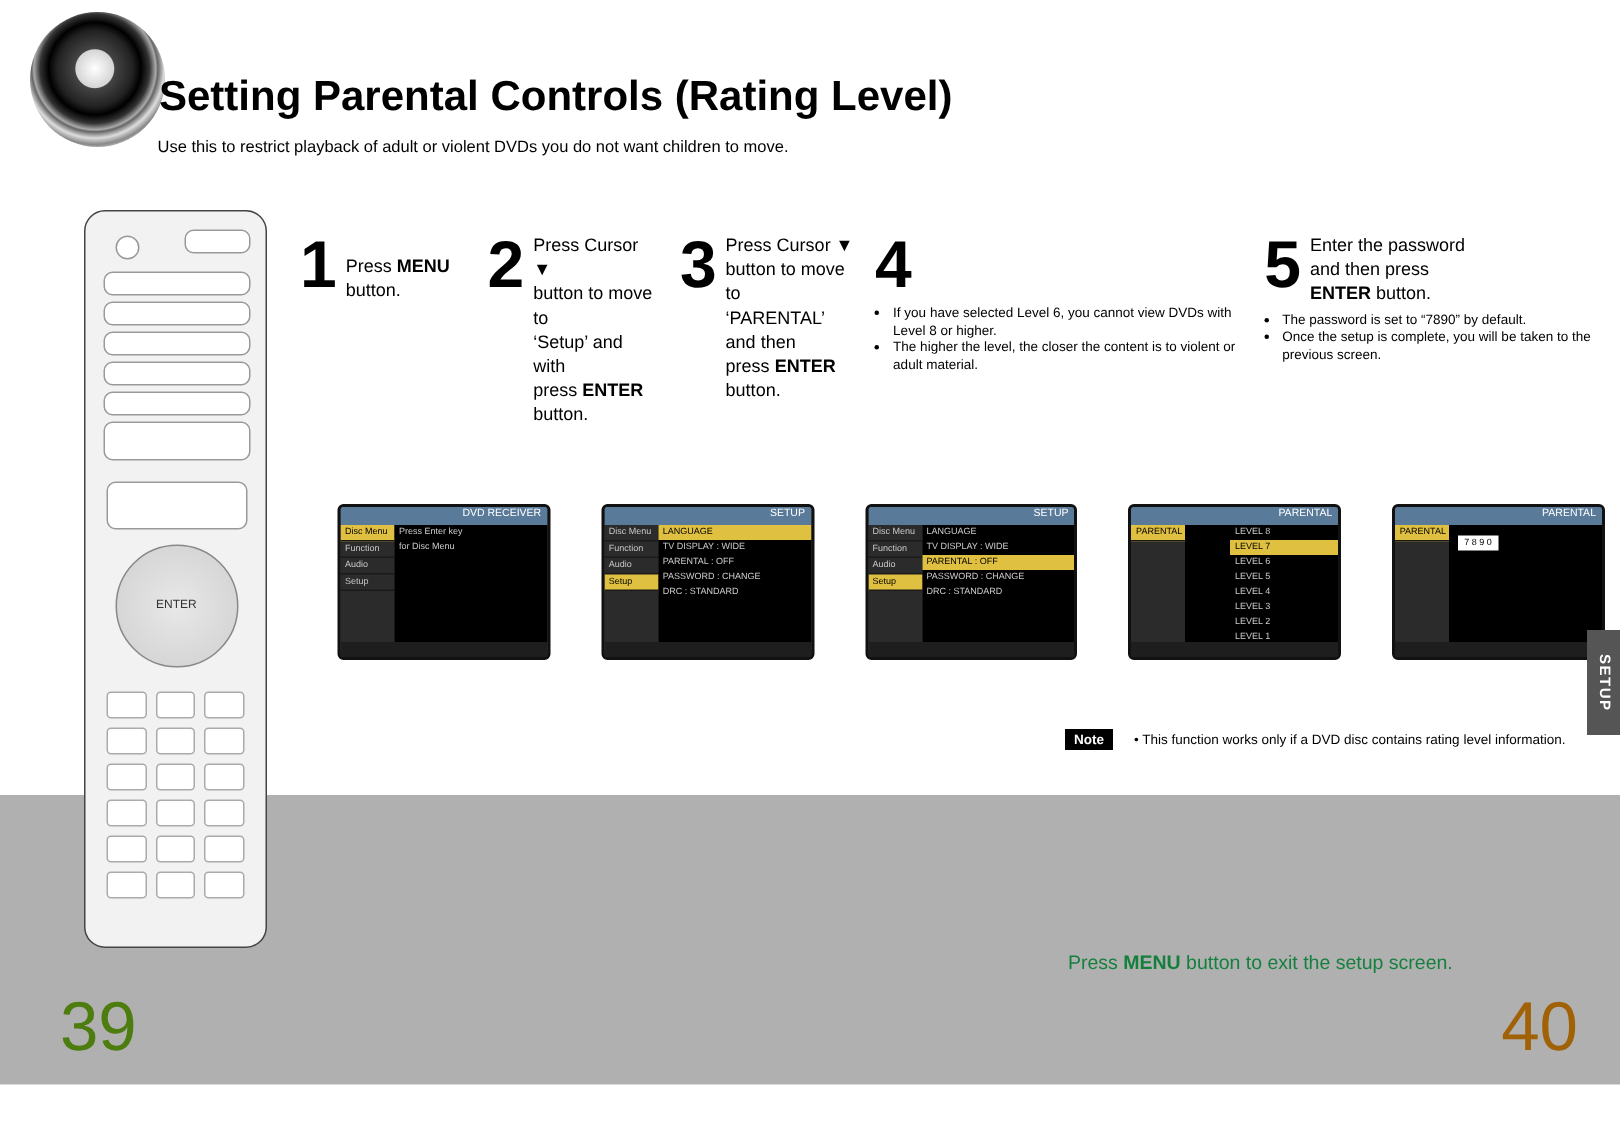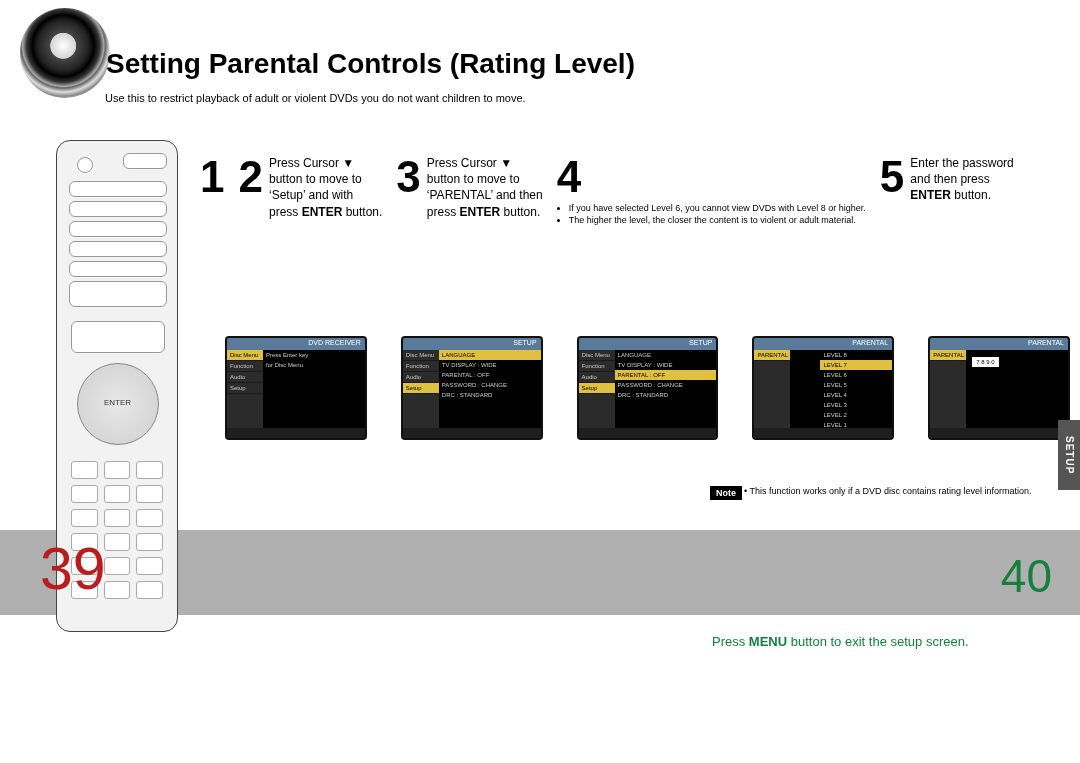--- a/index.html
+++ b/index.html
@@ -1,16 +1,16 @@
 <!DOCTYPE html>
 <html><head>
 <meta charset="utf-8">
 <style>
 html,body{margin:0;padding:0;width:1080px;height:763px;font-family:Arial,Helvetica,sans-serif;background:#fff;overflow:hidden}
-.page{position:relative;width:1080px;height:615px;background:#fff}
+.page{position:relative;width:1080px;height:723px;background:#fff}
 .bottom-band{position:absolute;left:0;right:0;top:530px;bottom:0;background:#b0b0b0}
 .speaker{position:absolute;left:20px;top:8px;width:90px;height:90px;border-radius:50%;background:radial-gradient(circle at 48% 42%,#fff 0%,#d5d5d5 18%,#444 19%,#222 36%,#000 44%,#333 52%,#aaa 58%,#666 60%,#ddd 66%,#888 72%,#eee 80%,#bbb 100%)}
 .title{position:absolute;left:106px;top:48px;font-size:28px;font-weight:700;color:#000;font-family:Arial,Helvetica,sans-serif}
 .subtitle{position:absolute;left:105px;top:92px;font-size:11px;color:#000}
 .remote{position:absolute;left:56px;top:140px;width:120px;height:490px;border:1px solid #444;border-radius:14px;background:#f2f2f2}
 .remote .blk{position:absolute;border:1px solid #999;border-radius:6px;background:#fff}
 .remote .r1{left:20px;top:16px;width:14px;height:14px;border-radius:50%}
 .remote .r2{left:66px;top:12px;width:42px;height:14px}
 .remote .row{left:12px;width:96px;height:14px}
 .remote .rowA{top:40px}
@@ -42,27 +42,27 @@
 .scr .hdr{position:absolute;left:0;right:0;top:0;height:12px;background:#5a7a9a;font-size:7px;color:#fff;text-align:right;padding:1px 4px;box-sizing:border-box}
 .scr .side{position:absolute;left:0;top:12px;width:36px;bottom:10px;background:#2b2b2b}
 .scr .side div{font-size:6px;color:#c8c8c8;padding:2px 3px;border-bottom:1px solid #1a1a1a}
 .scr .side .sel{background:#e0c040;color:#000}
 .scr .main{position:absolute;left:36px;right:0;top:12px;bottom:10px;background:#000}
 .scr .main .line{font-size:6px;color:#ccc;padding:2px 3px}
 .scr .main .hl{background:#e0c040;color:#000}
 .scr .ftr{position:absolute;left:0;right:0;bottom:0;height:10px;background:#1e1e1e;font-size:5px;color:#888;padding:1px 3px;box-sizing:border-box}
 .scr .inputbox{margin:6px;padding:2px 4px;background:#fff;color:#000;font-size:6px;display:inline-block}
 .sidetab{position:absolute;right:0;top:420px;width:22px;height:70px;background:#555;color:#fff;font-size:10px;font-weight:700;writing-mode:vertical-rl;text-orientation:mixed;display:flex;align-items:center;justify-content:center;letter-spacing:1px}
-.notebox{position:absolute;left:710px;top:486px;display:flex;align-items:flex-start;gap:2px}
+.notebox{position:absolute;left:710px;top:486px;display:flex;align-items:center;gap:14px}
 .notelabel{background:#000;color:#fff;font-size:9px;font-weight:700;padding:2px 6px}
 .notetext{font-size:9px;color:#000}
 .returntext{position:absolute;left:712px;top:584px;font-size:13px;color:#000}
 .menutext{position:absolute;left:712px;top:634px;font-size:13px;color:#15803d}
-.pn-left{position:absolute;left:40px;bottom:12px;font-size:59px;color:#b91c1c;font-weight:400}
-.pn-right{position:absolute;right:28px;bottom:12px;font-size:46px;color:#15803d;font-weight:400}
+.pn-left{position:absolute;left:40px;bottom:12px;font-size:46px;color:#4d7c0f;font-weight:400}
+.pn-right{position:absolute;right:28px;bottom:12px;font-size:46px;color:#a16207;font-weight:400}
 </style>
 </head>
 <body>
 <div class="page">
 
 <div class="bottom-band"></div>
 <div class="speaker"></div>
 <div class="title">Setting Parental Controls (Rating Level)</div>
 <div class="subtitle">Use this to restrict playback of adult or violent DVDs you do not want children to move.</div>
 
@@ -95,20 +95,23 @@
         <div></div>
         <div></div>
         <div></div>
         <div></div>
   </div>
 </div>
 
 <div class="steps">
   <div class="step s1">
     <div class="num">1</div>
+    <div class="txt">
+      <span>Press </span><b>MENU</b><span> button.</span>
+    </div>
   </div>
 
   <div class="step s2">
     <div class="num">2</div>
     <div class="txt">
       <span>Press Cursor ▼</span><br>
       <span>button to move to</span><br>
       <span>‘Setup’ and with</span><br>
       <span>press </span><b>ENTER</b><span> button.</span>
     </div>
@@ -137,20 +140,26 @@
   </div>
 
   <div class="colwrap">
     <div class="step s5">
       <div class="num">5</div>
       <div class="txt">
         <span>Enter the password</span><br>
         <span>and then press</span><br>
         <b>ENTER</b><span> button.</span>
       </div>
+    </div>
+    <div class="notes">
+      <ul>
+        <li>The password is set to “7890” by default.</li>
+        <li>Once the setup is complete, you will be taken to the previous screen.</li>
+      </ul>
     </div>
   </div>
 </div>
 
 <div class="screens">
   <div class="scr">
     <div class="hdr">DVD RECEIVER</div>
     <div class="side">
       <div class="sel">Disc Menu</div>
       <div>Function</div>

